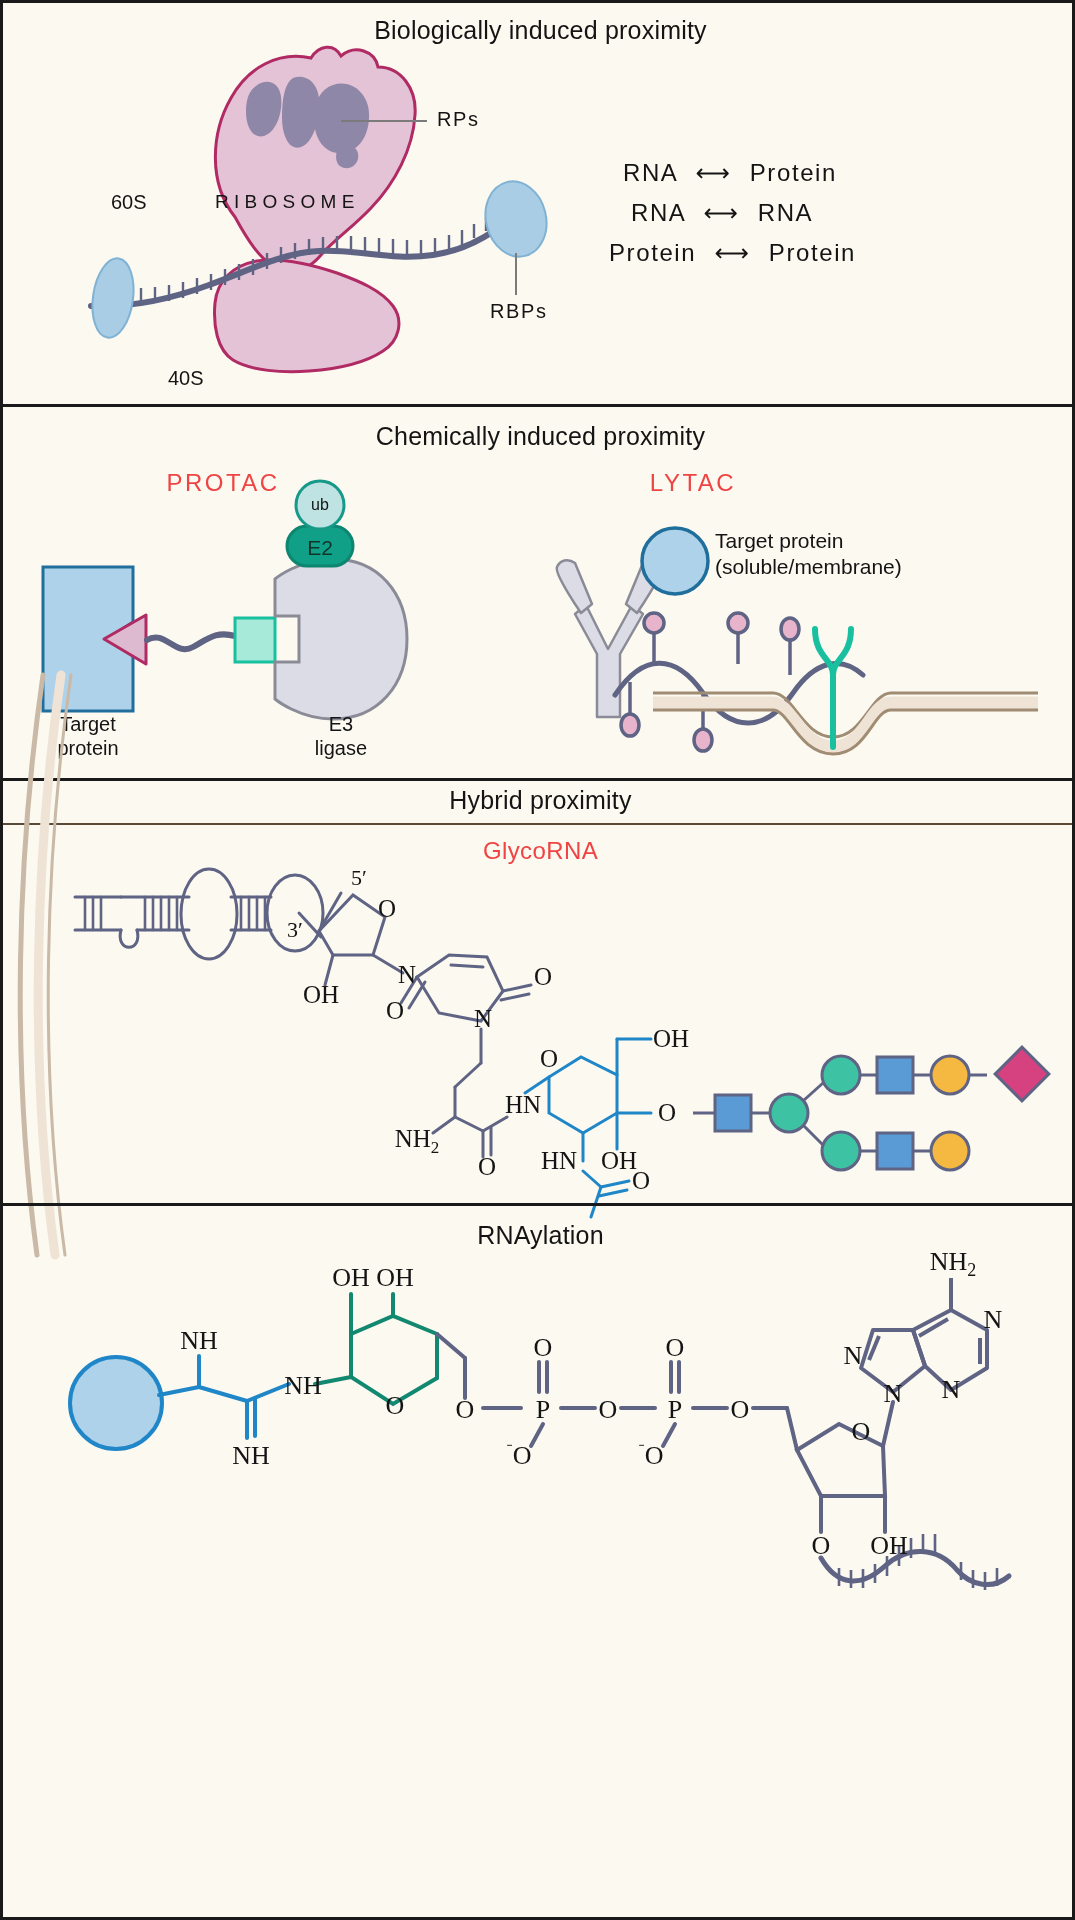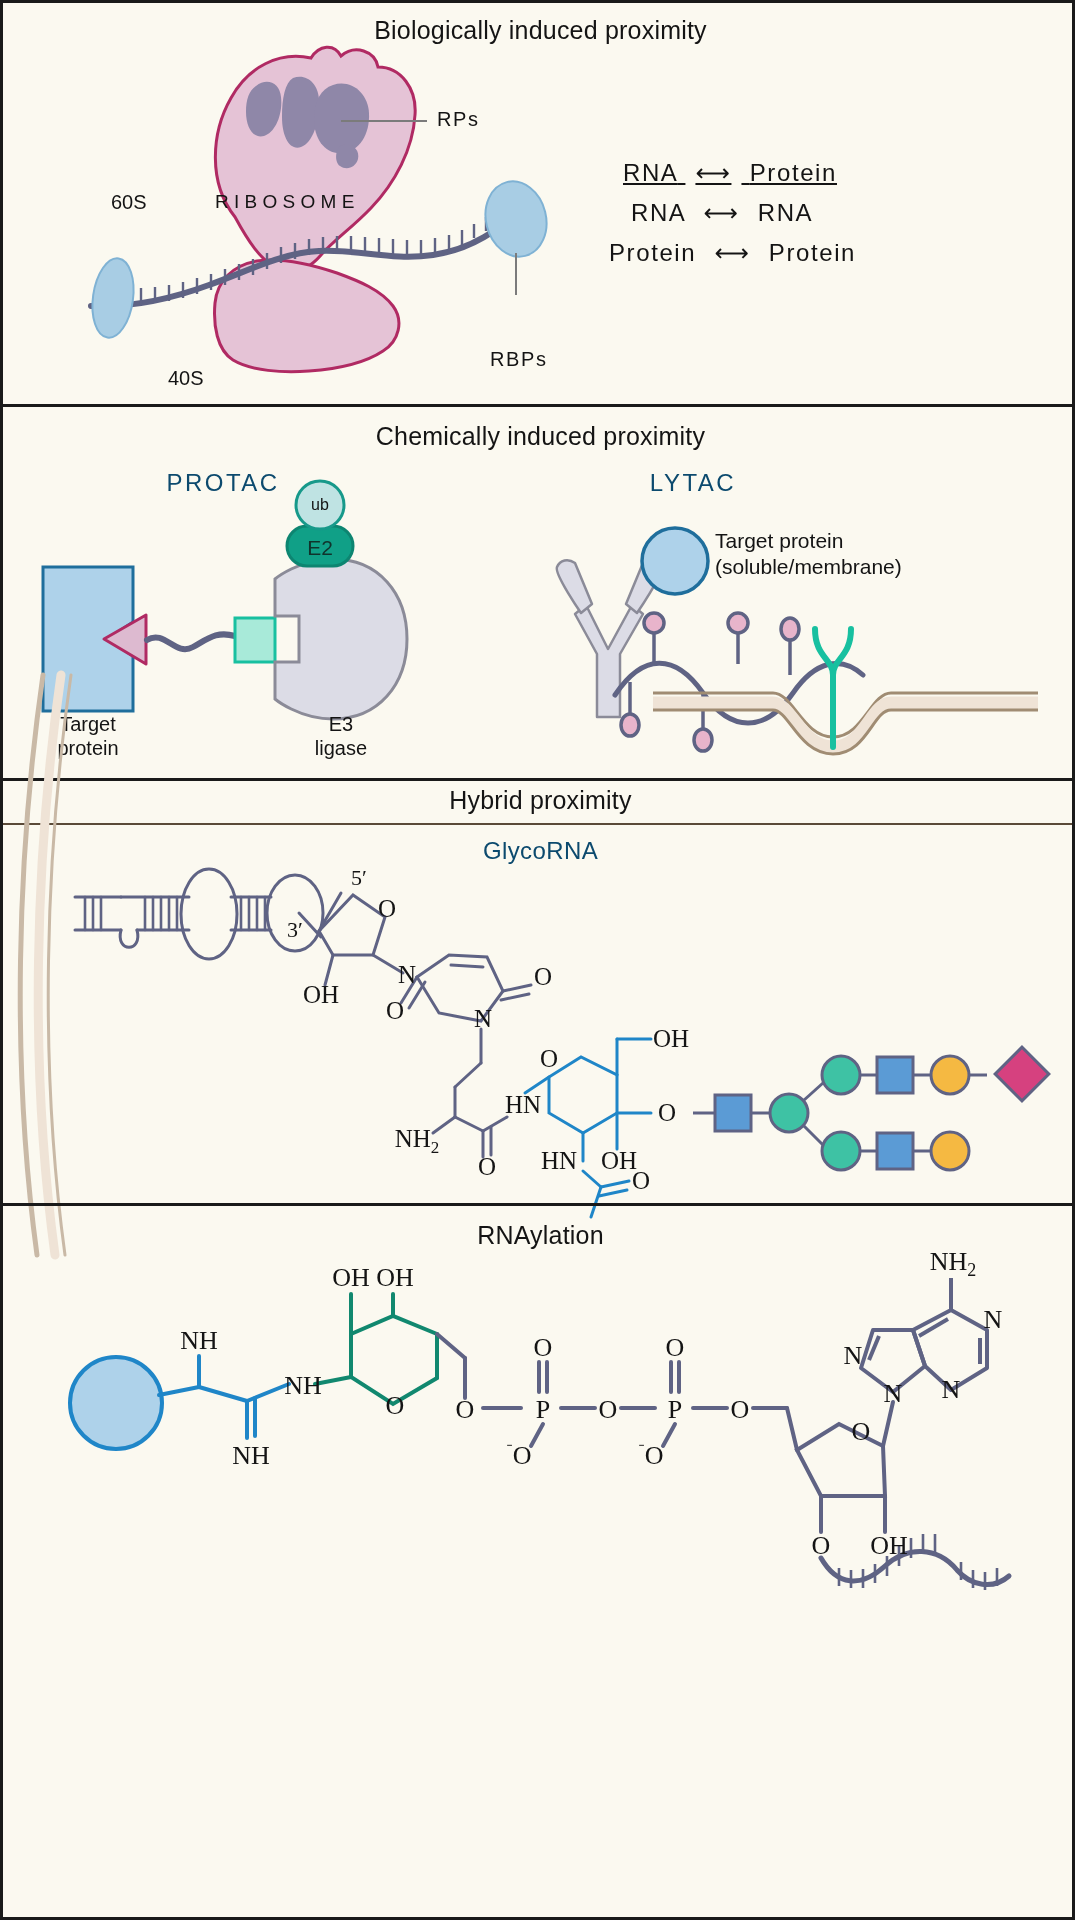--- a/index.html
+++ b/index.html
@@ -4,21 +4,21 @@
 <style>
   html,body{margin:0;padding:0;background:#fbf9f0;}
   body{font-family:"Liberation Sans", sans-serif;}
   #fig{position:relative;width:1075px;height:1920px;background:#fbf9f0;
        border:3px solid #1a1a1a;box-sizing:border-box;overflow:hidden;padding-left:11px;}
   .panel{position:absolute;left:0;width:1075px;box-sizing:border-box;}
   .divider{position:absolute;left:0;width:1075px;height:3px;background:#1a1a1a;}
   .divider.thin{height:2px;background:#5a4a38;}
   .ptitle{position:absolute;width:100%;text-align:center;font-size:25px;color:#141414;
           letter-spacing:.2px;font-family:"Liberation Sans",sans-serif;}
-  .sub{position:absolute;text-align:center;font-size:24px;color:#0c4a6e;letter-spacing:2.5px;}
+  .sub{position:absolute;text-align:center;font-size:24px;color:#ef4444;letter-spacing:2.5px;}
   .lbl{position:absolute;font-size:20px;color:#141414;line-height:1.22;}
   .lbl.c{text-align:center;}
   .rel{position:absolute;font-size:24px;color:#141414;letter-spacing:1.6px;white-space:nowrap;}
   svg{position:absolute;left:0;top:0;overflow:visible;}
   .big{font-size:29px;}
 </style>
 </head>
 <body>
 
 <div id="fig">
@@ -87,26 +87,26 @@
       <ellipse cx="513" cy="216" rx="30" ry="38" fill="#a8cde4" stroke="#7fb2d4" stroke-width="2" transform="rotate(-14 513 216)"></ellipse>
 
       <ellipse cx="110" cy="295" rx="20" ry="40" fill="#a8cde4" stroke="#7fb2d4" stroke-width="2" transform="rotate(8 110 295)"></ellipse>
 
       <line x1="338" y1="118" x2="424" y2="118" stroke="#7b7b7b" stroke-width="2"></line>
 
       <line x1="513" y1="250" x2="513" y2="292" stroke="#7b7b7b" stroke-width="2"></line>
     </svg>
 
     <div class="lbl" style="left:434px;top:104px;letter-spacing:1.6px;">RPs</div>
-    <div class="lbl" style="left:487px;top:296px;letter-spacing:1.6px;margin-top:48px;">RBPs</div>
+    <div class="lbl" style="left:487px;top:296px;letter-spacing:1.6px;">RBPs</div>
     <div class="lbl" style="left:212px;top:187px;font-size:19px;">R I B O S O M E</div>
     <div class="lbl" style="left:108px;top:187px;">60S</div>
     <div class="lbl" style="left:165px;top:363px;">40S</div>
 
-    <div class="rel" style="left:620px;top:156px;text-decoration:underline;">
+    <div class="rel" style="left:620px;top:156px;">
       <span>RNA</span>
       <span style="padding:0 10px;">⟷</span>
       <span>Protein</span>
     </div>
     <div class="rel" style="left:628px;top:196px;">
       <span>RNA</span>
       <span style="padding:0 10px;">⟷</span>
       <span>RNA</span>
     </div>
     <div class="rel" style="left:606px;top:236px;">

